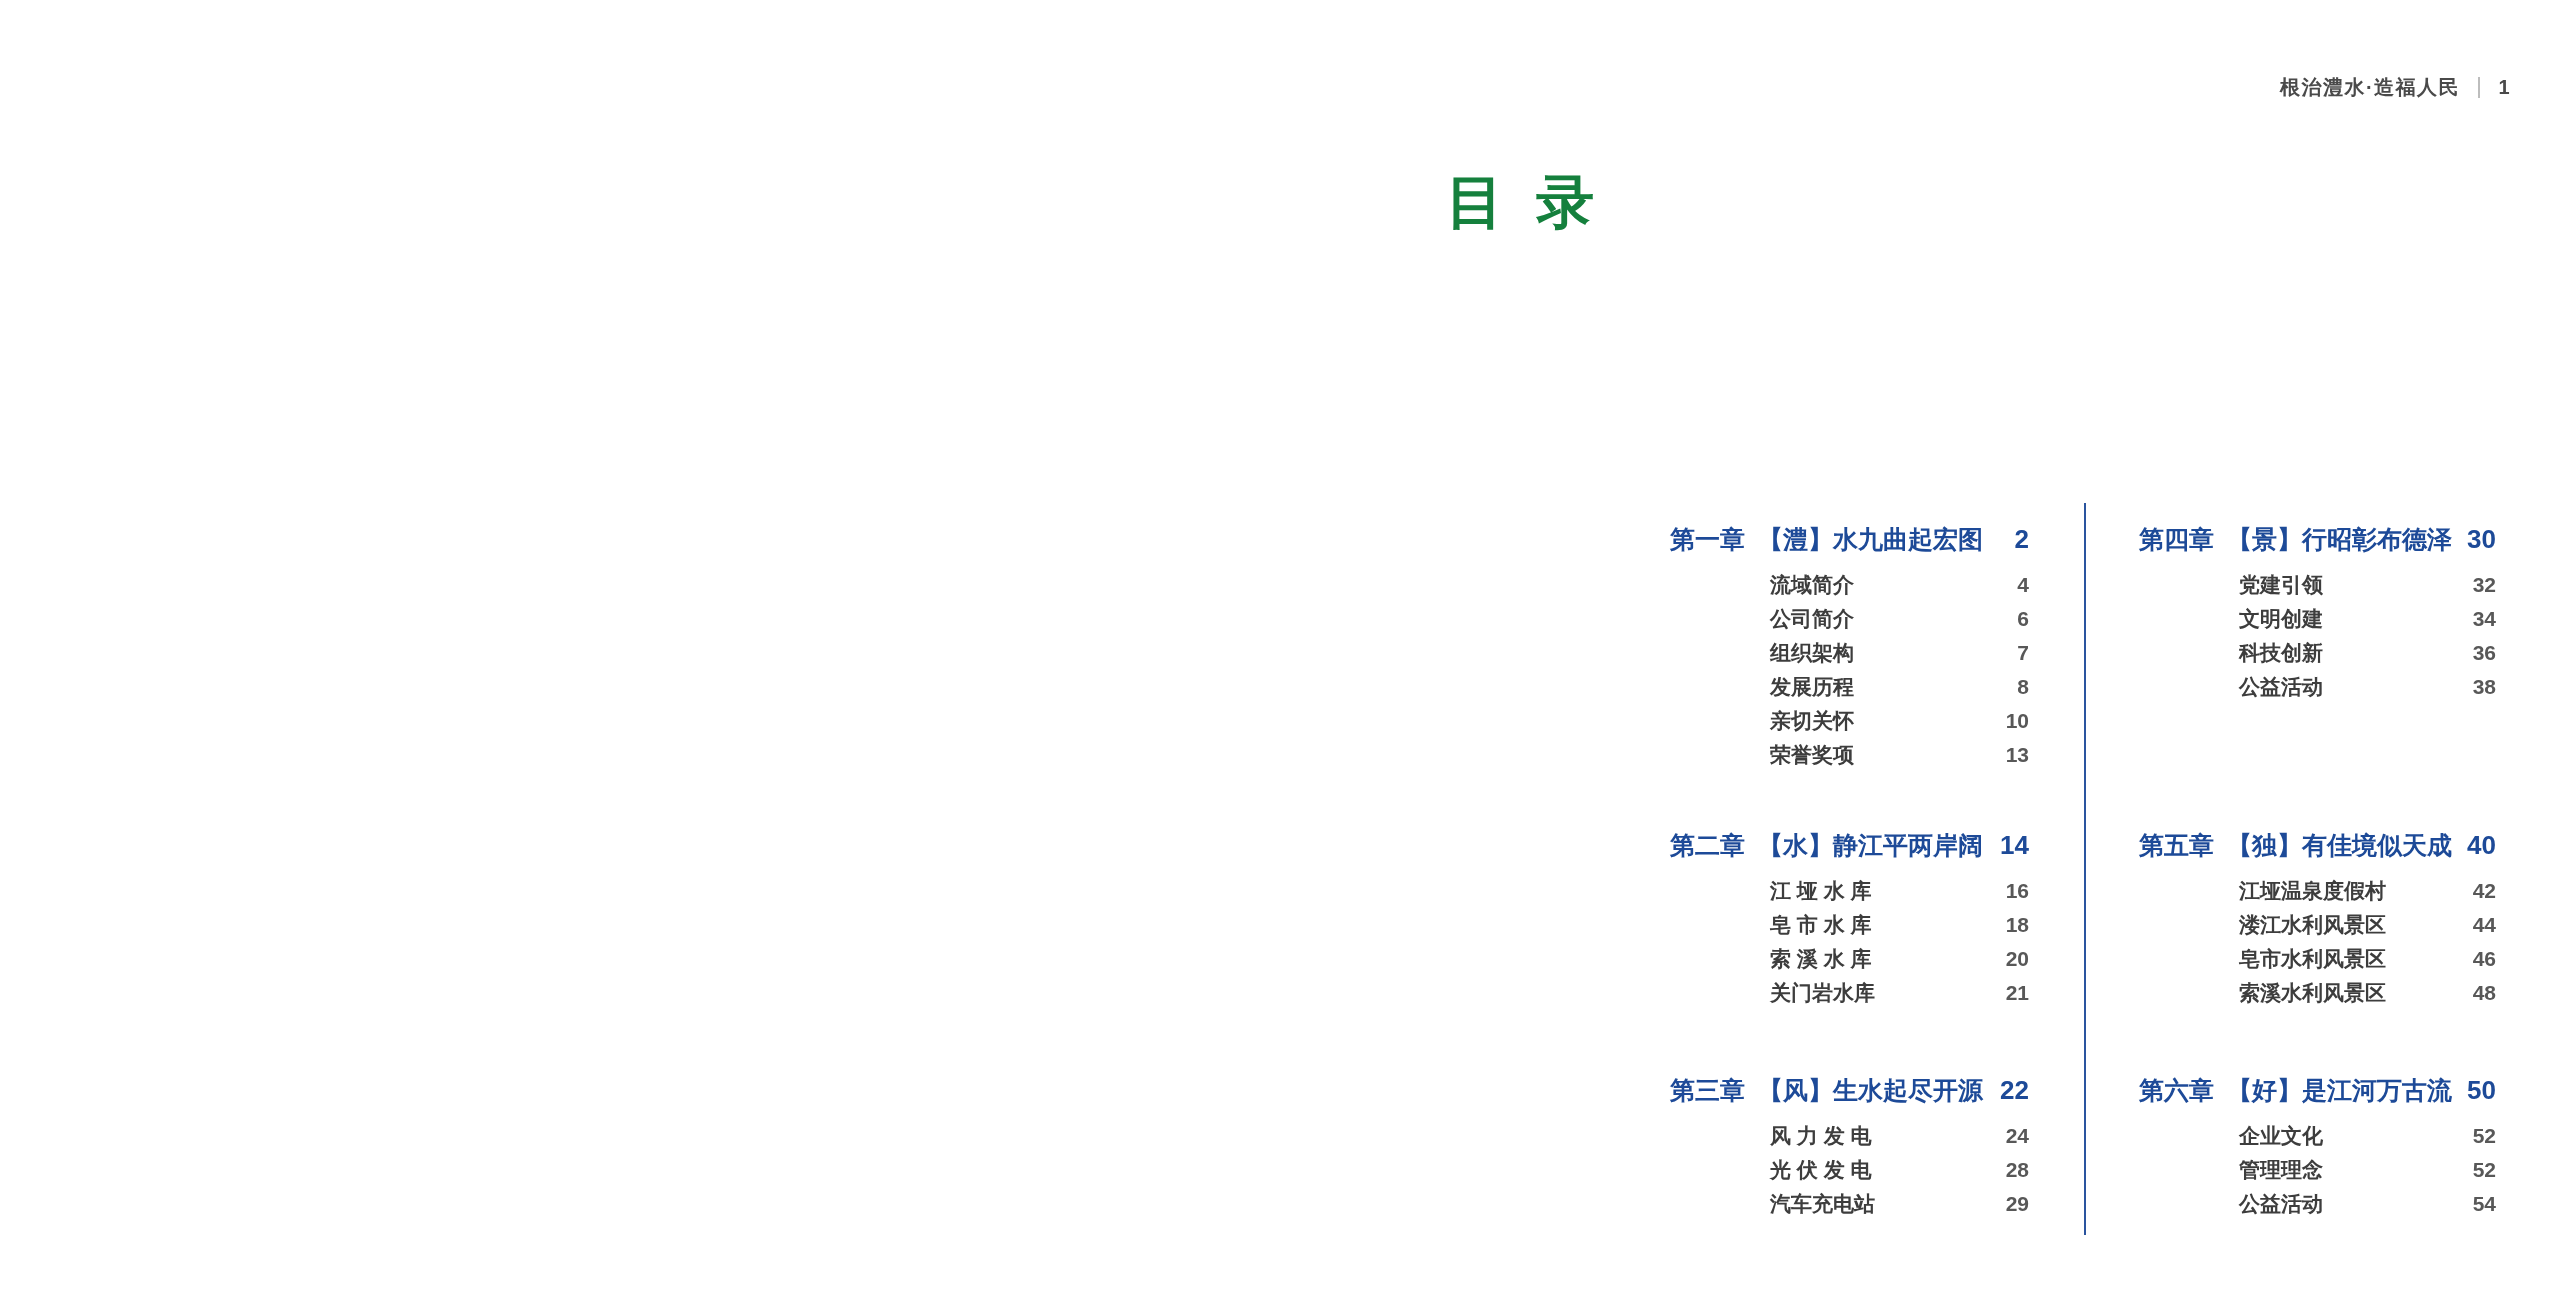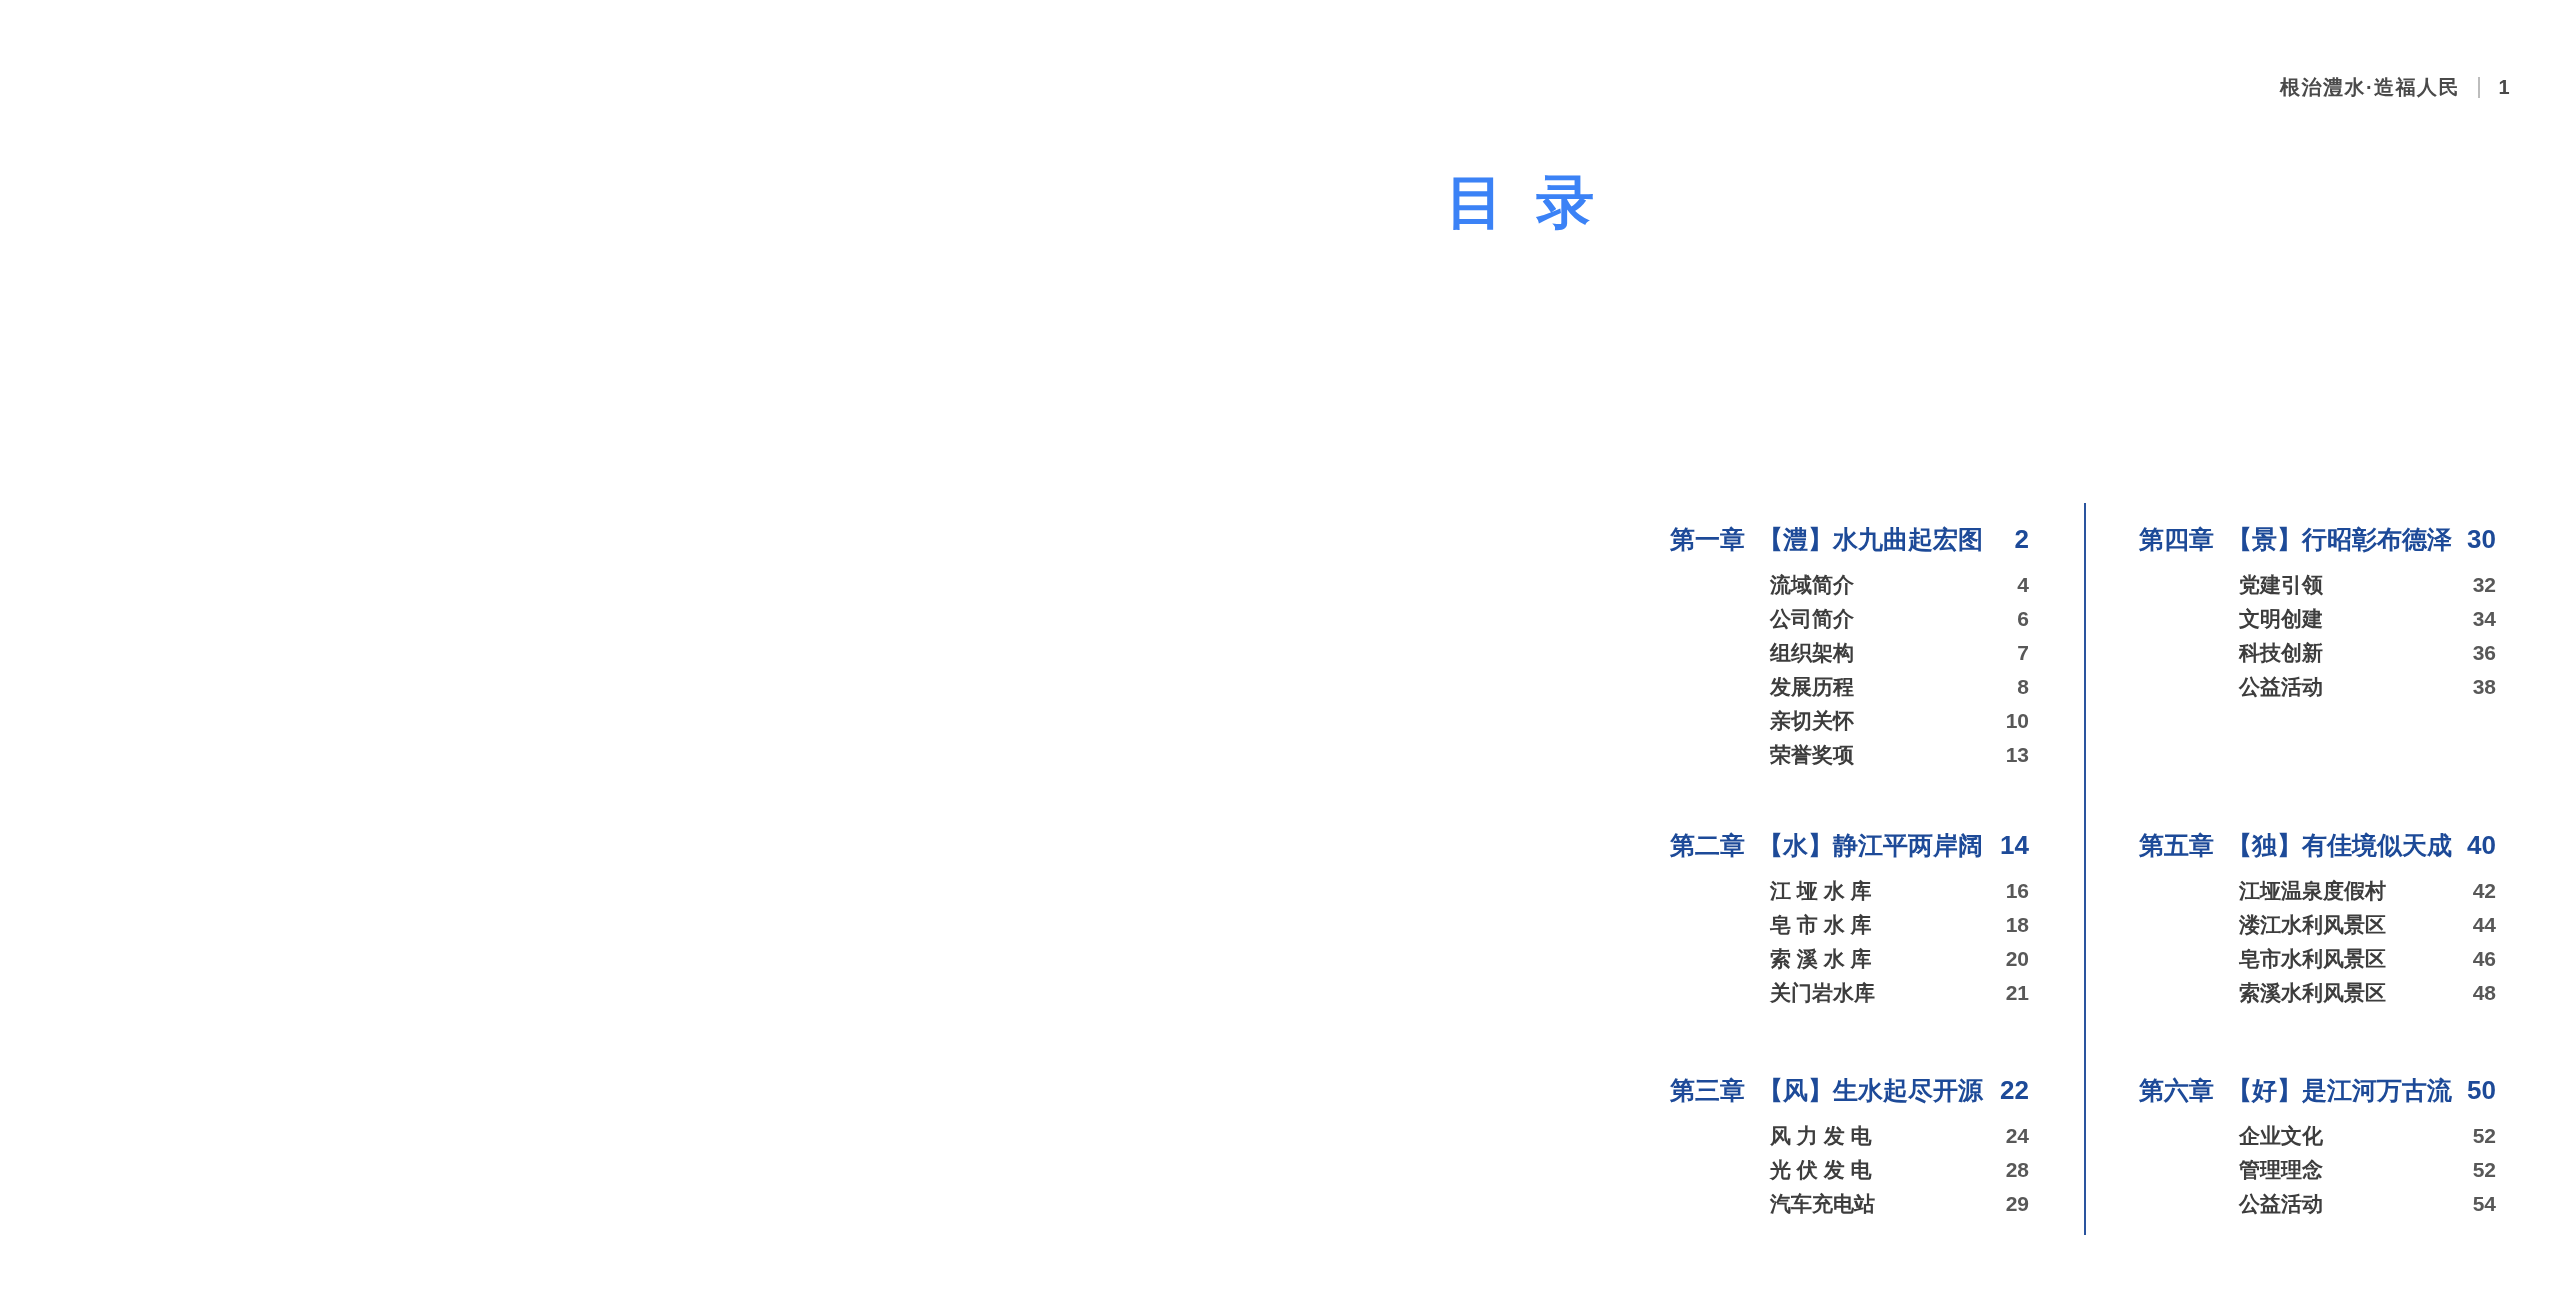--- a/index.html
+++ b/index.html
@@ -37,21 +37,21 @@
   }
 
   
   .page-title {
     position: absolute;
     left: 1434px;
     top: 170px;
     font-size: 58px;
     line-height: 64px;
     font-weight: bold;
-    color: #3b82f6;
+    color: #15803d;
     white-space: pre;
   }
 
   
   .col-divider {
     position: absolute;
     left: 2072px;
     top: 503px;
     width: 2.3px;
     height: 732px;

